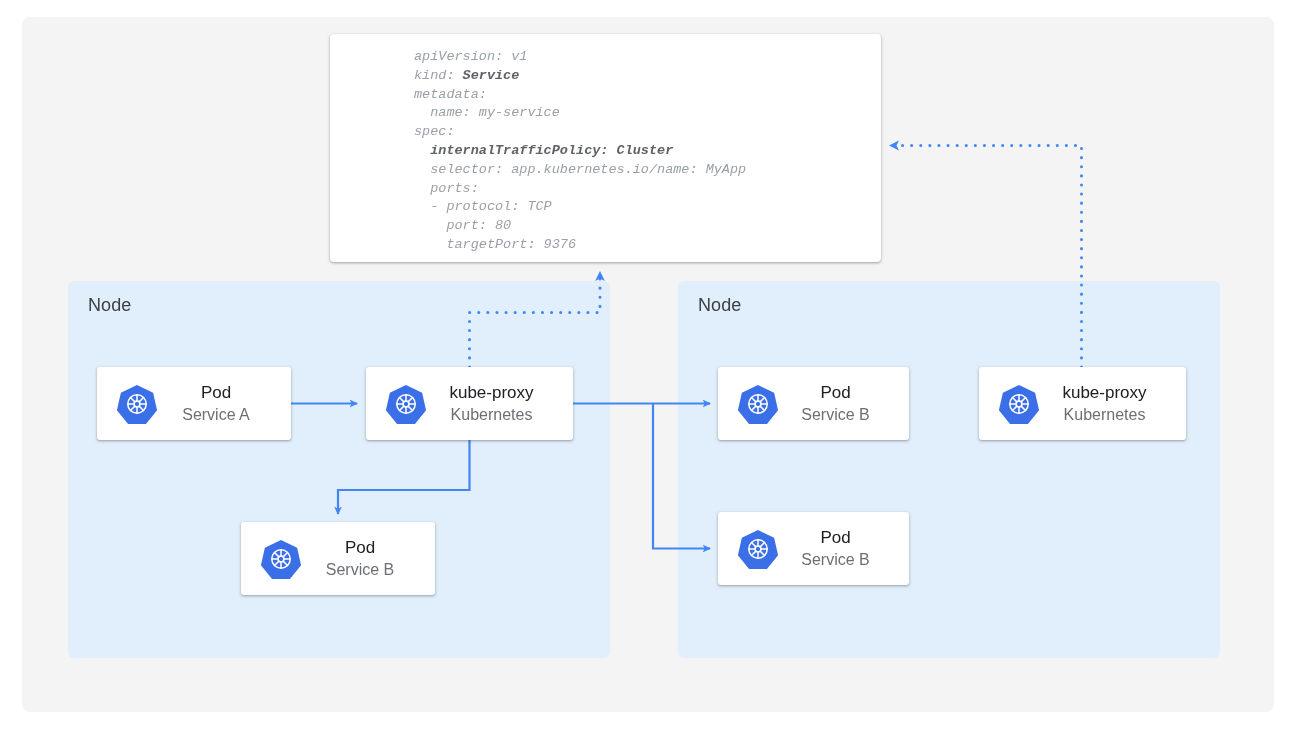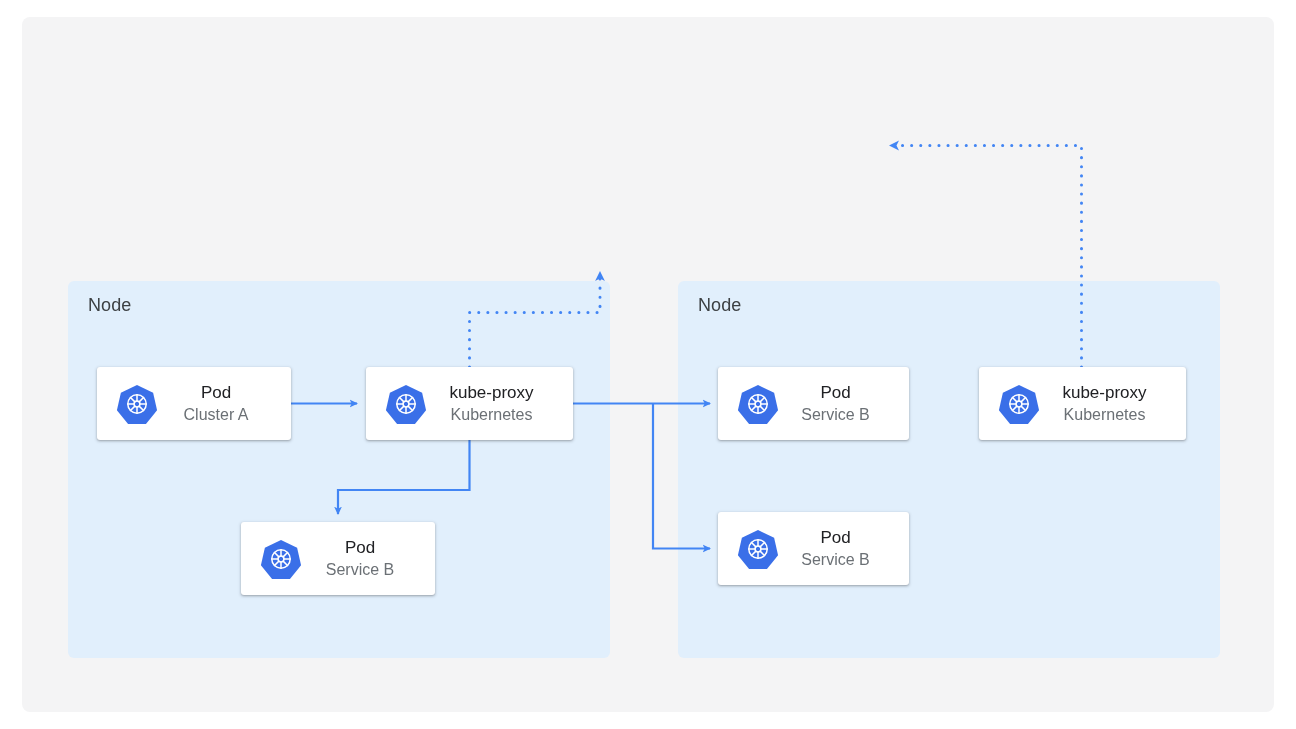--- a/index.html
+++ b/index.html
@@ -167,40 +167,53 @@
 
     <path d="M573,403.5 L710,403.5" fill="none" stroke="#4285f4" stroke-width="2.2" marker-end="url(#arrow-solid)"></path>
 
     <path d="M653,403.5 L653,548.5 L710,548.5" fill="none" stroke="#4285f4" stroke-width="2.2" stroke-linejoin="miter" marker-end="url(#arrow-solid)"></path>
 
     <path d="M469.5,367 L469.5,312.5 L600,312.5 L600,272" fill="none" stroke="#4285f4" stroke-width="3" stroke-linecap="round" stroke-dasharray="0.1 9" marker-end="url(#arrow-dotted)"></path>
 
     <path d="M1081.5,367 L1081.5,145.5 L890,145.5" fill="none" stroke="#4285f4" stroke-width="3" stroke-linecap="round" stroke-dasharray="0.1 9" marker-end="url(#arrow-dotted)"></path>
   </svg>
 
+  <div id="yaml-panel">
+    <pre id="yaml-code">apiVersion: v1
+kind: <span class="bold">Service</span>
+metadata:
+  name: my-service
+spec:
+<span class="bold">  internalTrafficPolicy: Cluster</span>
+  selector: app.kubernetes.io/name: MyApp
+  ports:
+  - protocol: TCP
+    port: 80
+    targetPort: 9376</pre>
+  </div>
 
   <div class="card" id="card-pod-a">
     <svg class="k8s-icon" viewBox="0 0 64 64" xmlns="http://www.w3.org/2000/svg">
       <path fill="#3a6fe8" d="M32 3.6 57.2 15.7 63.4 42.9 46 64.4 18 64.4 0.6 42.9 6.8 15.7 Z" transform="scale(0.93) translate(2.4 1.2)"></path>
       <g fill="none" stroke="#ffffff" stroke-width="2.2" stroke-linecap="round">
         <circle cx="32" cy="32" r="13.4"></circle>
         <circle cx="32" cy="32" r="4.3"></circle>
         <path d="M32 18.6 L32 27.7"></path>
         <path d="M32 36.3 L32 45.4"></path>
         <path d="M18.6 32 L27.7 32"></path>
         <path d="M36.3 32 L45.4 32"></path>
         <path d="M22.5 22.5 L28.9 28.9"></path>
         <path d="M35.1 35.1 L41.5 41.5"></path>
         <path d="M41.5 22.5 L35.1 28.9"></path>
         <path d="M28.9 35.1 L22.5 41.5"></path>
       </g>
     </svg>
     <div class="card-text">
       <div class="card-title">Pod</div>
-      <div class="card-sub">Cluster A</div>
+      <div class="card-sub">Service A</div>
     </div>
   </div>
 
   <div class="card" id="card-kube-proxy-l">
     <svg class="k8s-icon" viewBox="0 0 64 64" xmlns="http://www.w3.org/2000/svg">
       <path fill="#3a6fe8" d="M32 3.6 57.2 15.7 63.4 42.9 46 64.4 18 64.4 0.6 42.9 6.8 15.7 Z" transform="scale(0.93) translate(2.4 1.2)"></path>
       <g fill="none" stroke="#ffffff" stroke-width="2.2" stroke-linecap="round">
         <circle cx="32" cy="32" r="13.4"></circle>
         <circle cx="32" cy="32" r="4.3"></circle>
         <path d="M32 18.6 L32 27.7"></path>

